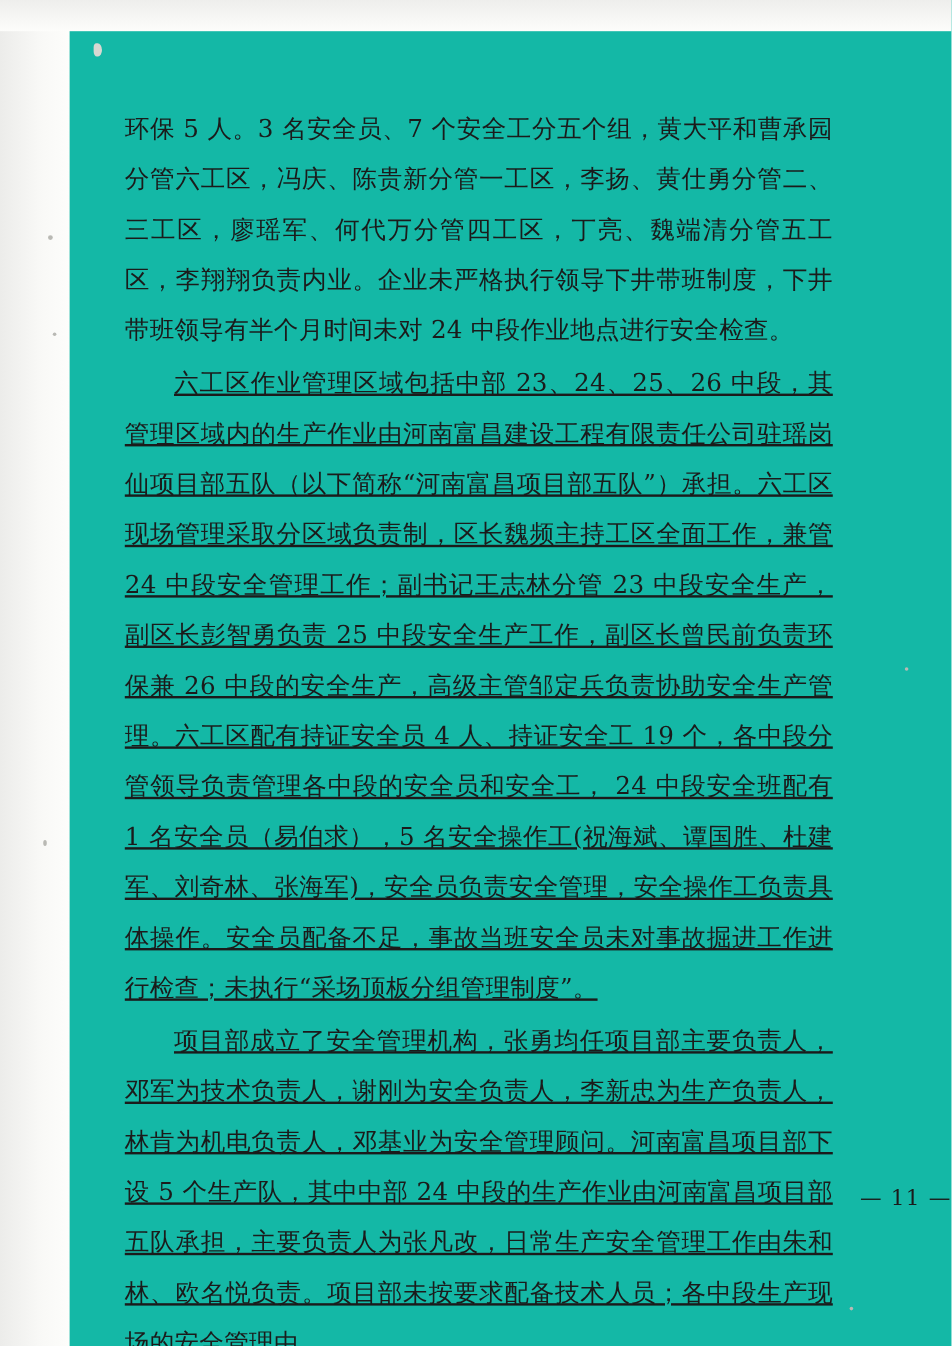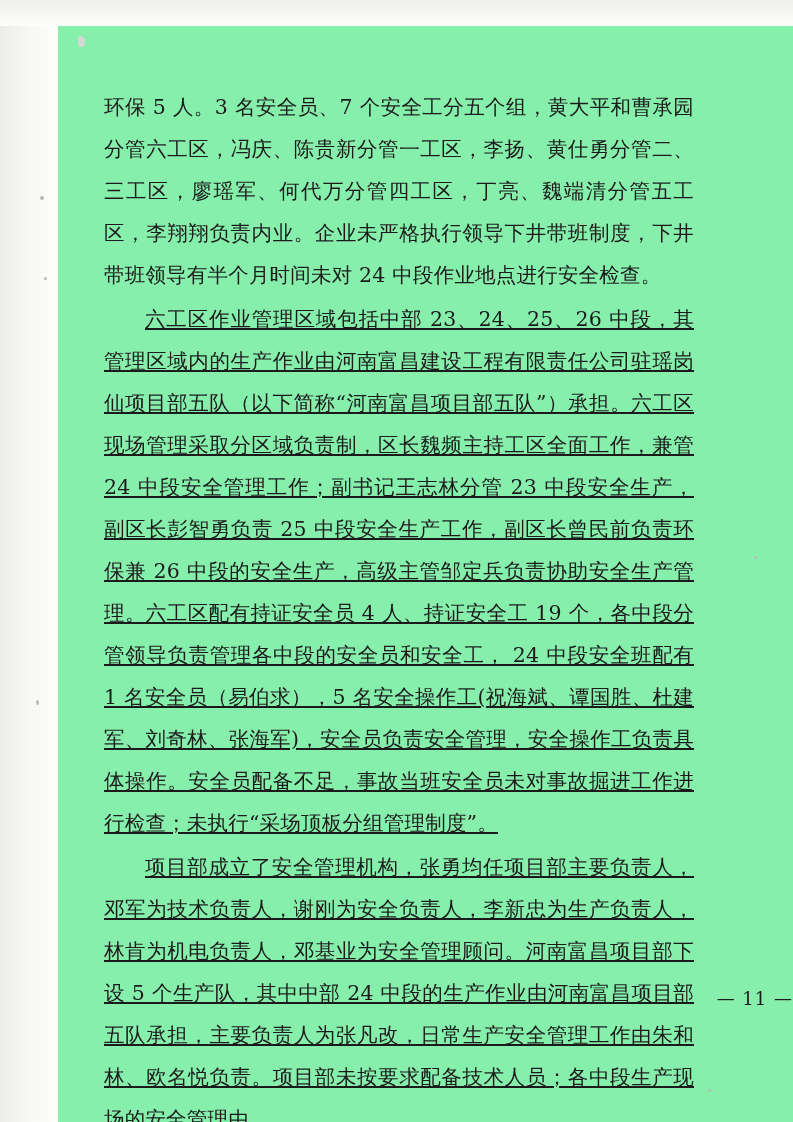--- a/index.html
+++ b/index.html
@@ -12,21 +12,21 @@
     height: 1122px;
     position: relative;
     overflow: hidden;
     font-family: "DejaVu Serif", "Liberation Serif", serif;
   }
 
   
   .page {
     position: absolute;
     inset: 0;
-    background: #86efac;
+    background: #14b8a6;
   }
 
   
   .scan-edge-left {
     position: absolute;
     left: 0;
     top: 0;
     width: 58px;
     height: 1122px;
     background: linear-gradient(to right, #ececea 0%, #f8f8f6 55%, #fdfdfb 100%);

